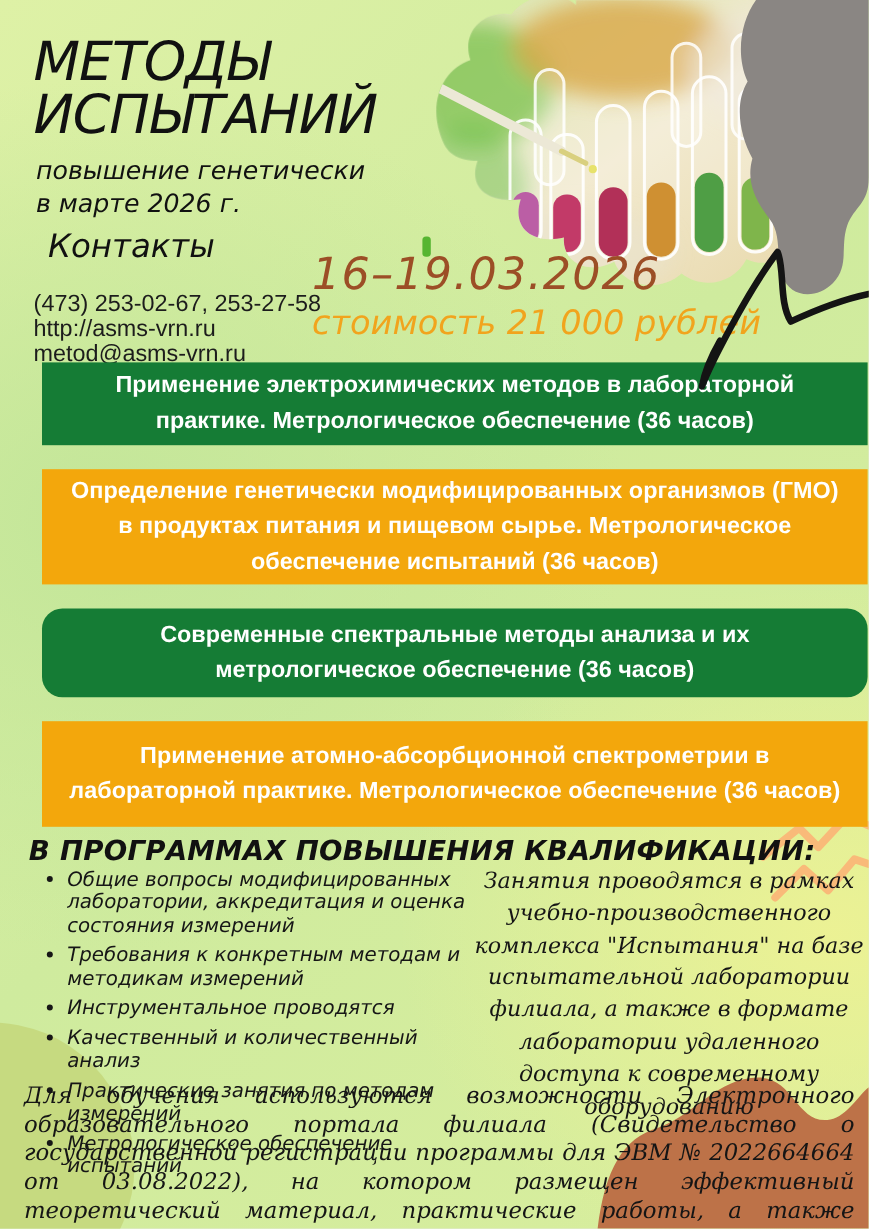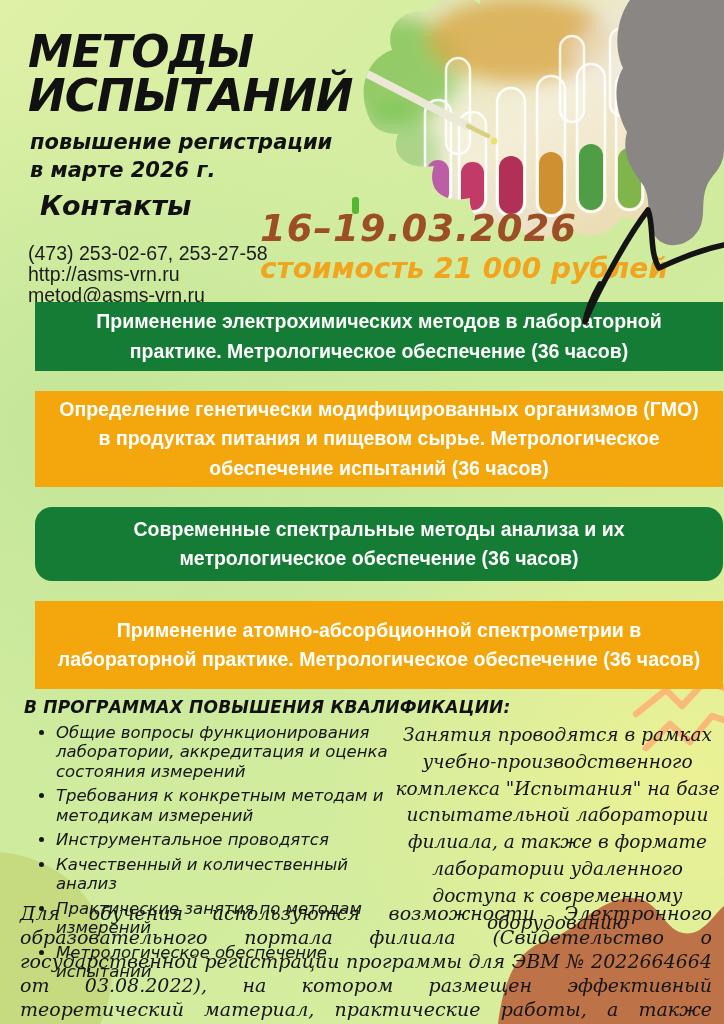--- a/index.html
+++ b/index.html
@@ -10,41 +10,41 @@
     background:
       radial-gradient(ellipse 620px 520px at 12% 42%, rgba(193,229,152,.9) 0%, rgba(193,229,152,0) 70%),
       radial-gradient(ellipse 520px 420px at 96% 76%, rgba(238,242,147,.9) 0%, rgba(238,242,147,0) 70%),
       linear-gradient(135deg, #def1a6 0%, #cfeb9e 48%, #d9ee9d 100%);
   }
   svg.decor { position:absolute; left:0; top:0; width:724px; height:1024px; pointer-events:none; }
   .decor-top { z-index:0; }
   .decor-over { z-index:3; }
   .layer { position:absolute; z-index:2; }
 
-  .marker { font-family:"DejaVu Sans", sans-serif; font-weight:700; font-style:italic; color:#111; }
+  .marker { font-family:"DejaVu Sans", sans-serif; font-weight:400; font-style:italic; color:#111; }
   .hand   { font-family:"DejaVu Serif", serif; font-style:italic; color:#151515; }
 
   .title { left:28px; top:30px; font-size:45px; line-height:.98; letter-spacing:-1px; }
   .subtitle { left:30px; top:128px; font-size:21px; line-height:1.35; }
   .contacts-heading { left:40px; top:190px; font-size:27px; }
   .contact-info { left:28px; top:243px; font-size:19.5px; line-height:1.08; font-weight:500; color:#1c1c1c; }
   .dates { left:260px; top:207px; font-size:37px; color:#9c4e26; letter-spacing:1px; }
   .price { left:260px; top:252px; font-size:28px; color:#f1a41d; }
 
   .course-table { left:35px; top:302px; width:688px; display:flex; flex-direction:column;gap:20px; }
   .course-row {
     display:flex; align-items:center; justify-content:center; text-align:center;
     padding:4px 18px; color:#ffffff; font-weight:700; font-size:19.5px; line-height:1.5;
   }
   .course-row.green  { background:#157c35; }
   .course-row.orange { background:#f3a70c; }
   .r0 { min-height:69px; } .r1 { min-height:85px;align-items:flex-end; } .r2 { min-height:74px;border-radius:17px; }
   .r3 { min-height:88px; } .r4 { min-height:72px; }
 
-  .program-heading { left:24px; top:697px; font-size:17px; font-weight:900; letter-spacing:.2px; }
+  .program-heading { left:24px; top:697px; font-size:23px; font-weight:900; letter-spacing:.2px; }
   .program-list { left:40px; top:723px; width:348px; list-style:disc;
     font-family:"DejaVu Sans", sans-serif; font-style:italic; font-size:16.5px;
     line-height:1.18; color:#161616; padding-left:16px; }
   .program-list li { margin-bottom:5px; }
 
   .classes-note { left:378px; top:722px; width:335px; text-align:center;
     font-size:18.5px; line-height:1.45;margin-left:12px; }
   .portal-note { left:20px; top:902px; width:692px; text-align:justify;
     font-size:19px; line-height:1.26; }
 </style>
@@ -145,21 +145,21 @@
 
     <path fill="#8a8683" d="M630,0 L724,0 L724,148 C724,170 712,172 706,188 C700,206 708,222 694,236 C680,250 658,248 652,230 C646,212 652,196 641,182 C628,165 622,150 627,132 C616,112 612,86 623,68 C613,46 617,18 630,0 Z"></path>
   </svg>
 
   <div class="layer marker title">
     <div>МЕТОДЫ</div>
     <div>ИСПЫТАНИЙ</div>
   </div>
 
   <div class="layer marker subtitle">
-    <div>повышение регистрации</div>
+    <div>повышение генетически</div>
     <div>в марте 2026 г.</div>
   </div>
 
   <div class="layer marker contacts-heading">Контакты</div>
 
   <div class="layer contact-info">
     <div>(473) 253-02-67, 253-27-58</div>
     <div>http://asms-vrn.ru</div>
     <div>metod@asms-vrn.ru</div>
   </div>
@@ -178,21 +178,21 @@
         <span>Современные спектральные методы анализа и их метрологическое обеспечение (36 часов)</span>
       </div>
     <div class="course-row orange r3">
         <span>Применение атомно-абсорбционной спектрометрии в лабораторной практике. Метрологическое обеспечение (36 часов)</span>
       </div>
   </div>
 
   <div class="layer marker program-heading">В ПРОГРАММАХ ПОВЫШЕНИЯ КВАЛИФИКАЦИИ:</div>
 
   <ul class="layer program-list">
-    <li>Общие вопросы функционирования лаборатории, аккредитация и оценка состояния измерений</li>
+    <li>Общие вопросы модифицированных лаборатории, аккредитация и оценка состояния измерений</li>
     <li>Требования к конкретным методам и методикам измерений</li>
     <li>Инструментальное проводятся</li>
     <li>Качественный и количественный анализ</li>
     <li>Практические занятия по методам измерений</li>
     <li>Метрологическое обеспечение испытаний</li>
   </ul>
 
   <div class="layer hand classes-note">Занятия проводятся в рамках учебно-производственного комплекса "Испытания" на базе испытательной лаборатории филиала, а также в формате лаборатории удаленного доступа к современному оборудованию</div>
 
   <div class="layer hand portal-note">Для обучения используются возможности Электронного образовательного портала филиала (Свидетельство о государственной регистрации программы для ЭВМ № 2022664664 от 03.08.2022), на котором размещен эффективный теоретический материал, практические работы, а также виртуальные тренажерные комплексы.</div>

